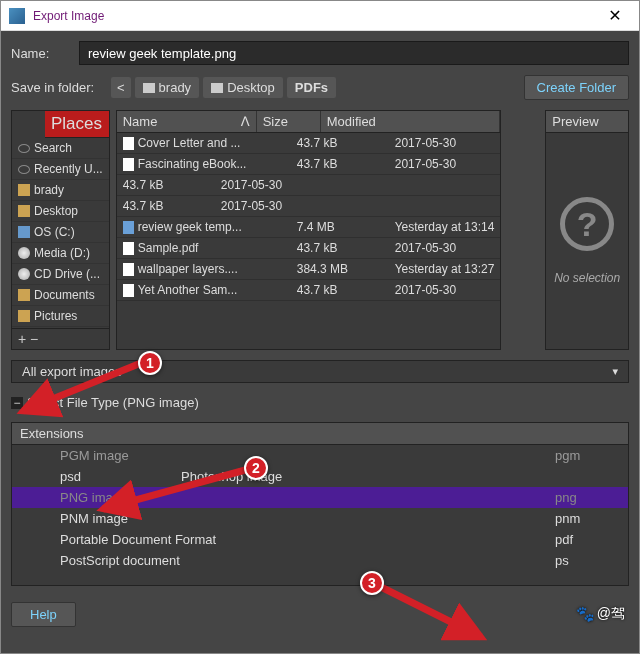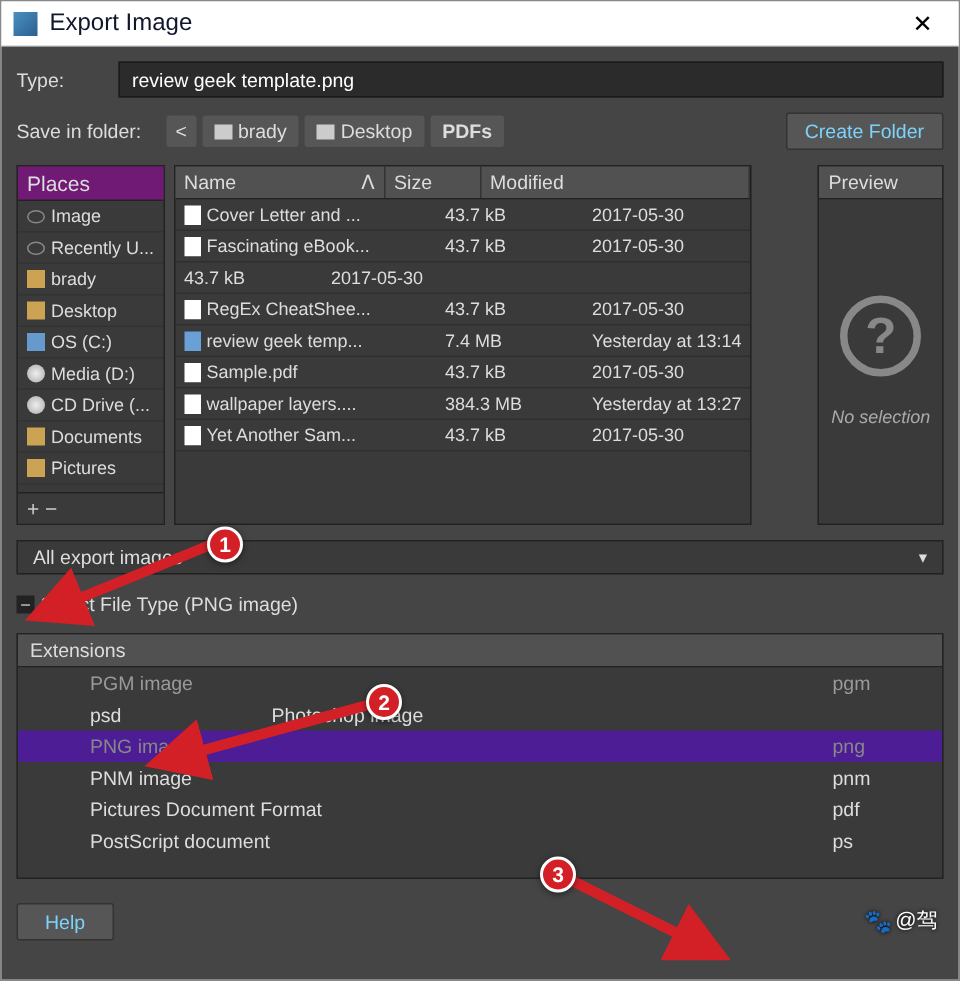--- a/index.html
+++ b/index.html
@@ -1,33 +1,33 @@
 <!DOCTYPE html>
 <html><head>
 <meta charset="utf-8">
 <style>
 * { margin:0; padding:0; box-sizing:border-box; font-family:"Segoe UI",Arial,sans-serif; }
 body { background:#fff; width:640px; height:654px; overflow:hidden; position:relative; }
 .window { width:640px; height:654px; background:#fff; border:1px solid #888; display:flex; flex-direction:column; }
 .titlebar { background:#fff; height:30px; display:flex; align-items:center; padding:0 4px 0 8px; border-bottom:1px solid #ddd; }
 .titlebar .icon { width:16px; height:16px; background:linear-gradient(135deg,#4a90c0,#2a6090); margin-right:8px; }
-.titlebar .title { flex:1; font-size:16px; color:#0f172a; }
+.titlebar .title { flex:1; font-size:12px; color:#701a75; }
 .titlebar .close { width:40px; height:28px; display:flex; align-items:center; justify-content:center; font-size:16px; color:#000; }
 .workarea { flex:1; background:#454545; color:#ddd; font-size:13px; padding:10px; display:flex; flex-direction:column; gap:10px; position:relative; }
 .row { display:flex; align-items:center; gap:8px; }
 .label { min-width:60px; font-size:13px; }
 .textinput { flex:1; background:#2b2b2b; border:1px solid #1a1a1a; color:#fff; padding:4px 8px; font-size:13px; height:24px; }
 .crumbs { display:flex; align-items:center; gap:4px; }
 .crumb { background:#565656; padding:3px 8px; font-size:13px; display:flex; align-items:center; gap:4px; border-radius:2px; }
 .crumb.back { padding:3px 6px; }
 .crumb .ficon { width:12px; height:10px; background:#ccc; }
 .btn { background:#565656; border:1px solid #333; color:#7dd3fc; padding:4px 12px; font-size:13px; border-radius:2px; }
 .panels { display:flex; gap:6px; height:240px; }
 .places { width:106px; background:#3a3a3a; border:1px solid #222; display:flex; flex-direction:column; }
-.places-header { background:#701a75; padding:3px 6px; font-size:14px; border-bottom:1px solid #222; }
+.places-header { background:#b91c1c; padding:3px 6px; font-size:17px; border-bottom:1px solid #222;margin-left:33px; }
 .places-list { flex:1; overflow:hidden; }
 .place-item { padding:3px 6px; font-size:12px; display:flex; align-items:center; gap:4px; border-bottom:1px solid #333; white-space:nowrap; overflow:hidden; }
 .place-item .picon { width:12px; height:12px; flex:0 0 12px; }
 .place-item .picon.search { border-radius:50%; border:1.5px solid #888; width:9px;height:9px; }
 .place-item .picon.clock { border-radius:50%; border:1.5px solid #888; width:9px;height:9px; }
 .place-item .picon.folder { background:#cca352; }
 .place-item .picon.drive { background:#6699cc; }
 .place-item .picon.cd { border-radius:50%; background:radial-gradient(#eee,#aaa); }
 .places-footer { background:#3a3a3a; border-top:1px solid #222; padding:2px 6px; font-size:14px; color:#ccc; }
 .filelist { flex:1; background:#3a3a3a; border:1px solid #222; display:flex; flex-direction:column; }
@@ -80,21 +80,21 @@
 <div class="window">
   <div class="titlebar">
     <div class="icon"></div>
     <div class="title">Export Image</div>
     <div class="close">✕</div>
   </div>
 
   <div class="workarea">
 
     <div class="row">
-      <div class="label">Type:</div>
+      <div class="label">Name:</div>
       <input class="textinput" value="review geek template.png" style="">
     </div>
 
     <div class="row">
       <div class="label" style="min-width:92px">Save in folder:</div>
       <div class="crumbs">
         <div class="crumb back">&lt;</div>
         <div class="crumb">
             <span class="ficon"></span>
             <span>brady</span>
@@ -110,21 +110,21 @@
       <div style="flex:1"></div>
       <button class="btn">Create Folder</button>
     </div>
 
     <div class="panels">
       <div class="places">
         <div class="places-header">Places</div>
         <div class="places-list" id="places-list">
             <div class="place-item">
               <span class="picon search"></span>
-              <span>Image</span>
+              <span>Search</span>
             </div>
             <div class="place-item">
               <span class="picon clock"></span>
               <span>Recently U...</span>
             </div>
             <div class="place-item">
               <span class="picon folder"></span>
               <span>brady</span>
             </div>
             <div class="place-item">
@@ -179,24 +179,20 @@
                 <span>Fascinating eBook...</span>
               </div>
               <div class="c size">43.7 kB</div>
               <div class="c mod">2017-05-30</div>
             </div>
             <div class="file-row">
               <div class="c size">43.7 kB</div>
               <div class="c mod">2017-05-30</div>
             </div>
             <div class="file-row">
-              <div class="c name">
-                <span class="ficon"></span>
-                <span>RegEx CheatShee...</span>
-              </div>
               <div class="c size">43.7 kB</div>
               <div class="c mod">2017-05-30</div>
             </div>
             <div class="file-row sel">
               <div class="c name">
                 <span class="ficon"></span>
                 <span>review geek temp...</span>
               </div>
               <div class="c size">7.4 MB</div>
               <div class="c mod">Yesterday at 13:14</div>
@@ -264,21 +260,21 @@
           </div>
           <div class="ft-row sel">
             <div class="c type">PNG image</div>
             <div class="c ext">png</div>
           </div>
           <div class="ft-row">
             <div class="c type">PNM image</div>
             <div class="c ext">pnm</div>
           </div>
           <div class="ft-row">
-            <div class="c type">Pictures Document Format</div>
+            <div class="c type">Portable Document Format</div>
             <div class="c ext">pdf</div>
           </div>
           <div class="ft-row">
             <div class="c type">PostScript document</div>
             <div class="c ext">ps</div>
           </div>
         </div>
     </div>
 
     <div class="bottom">

